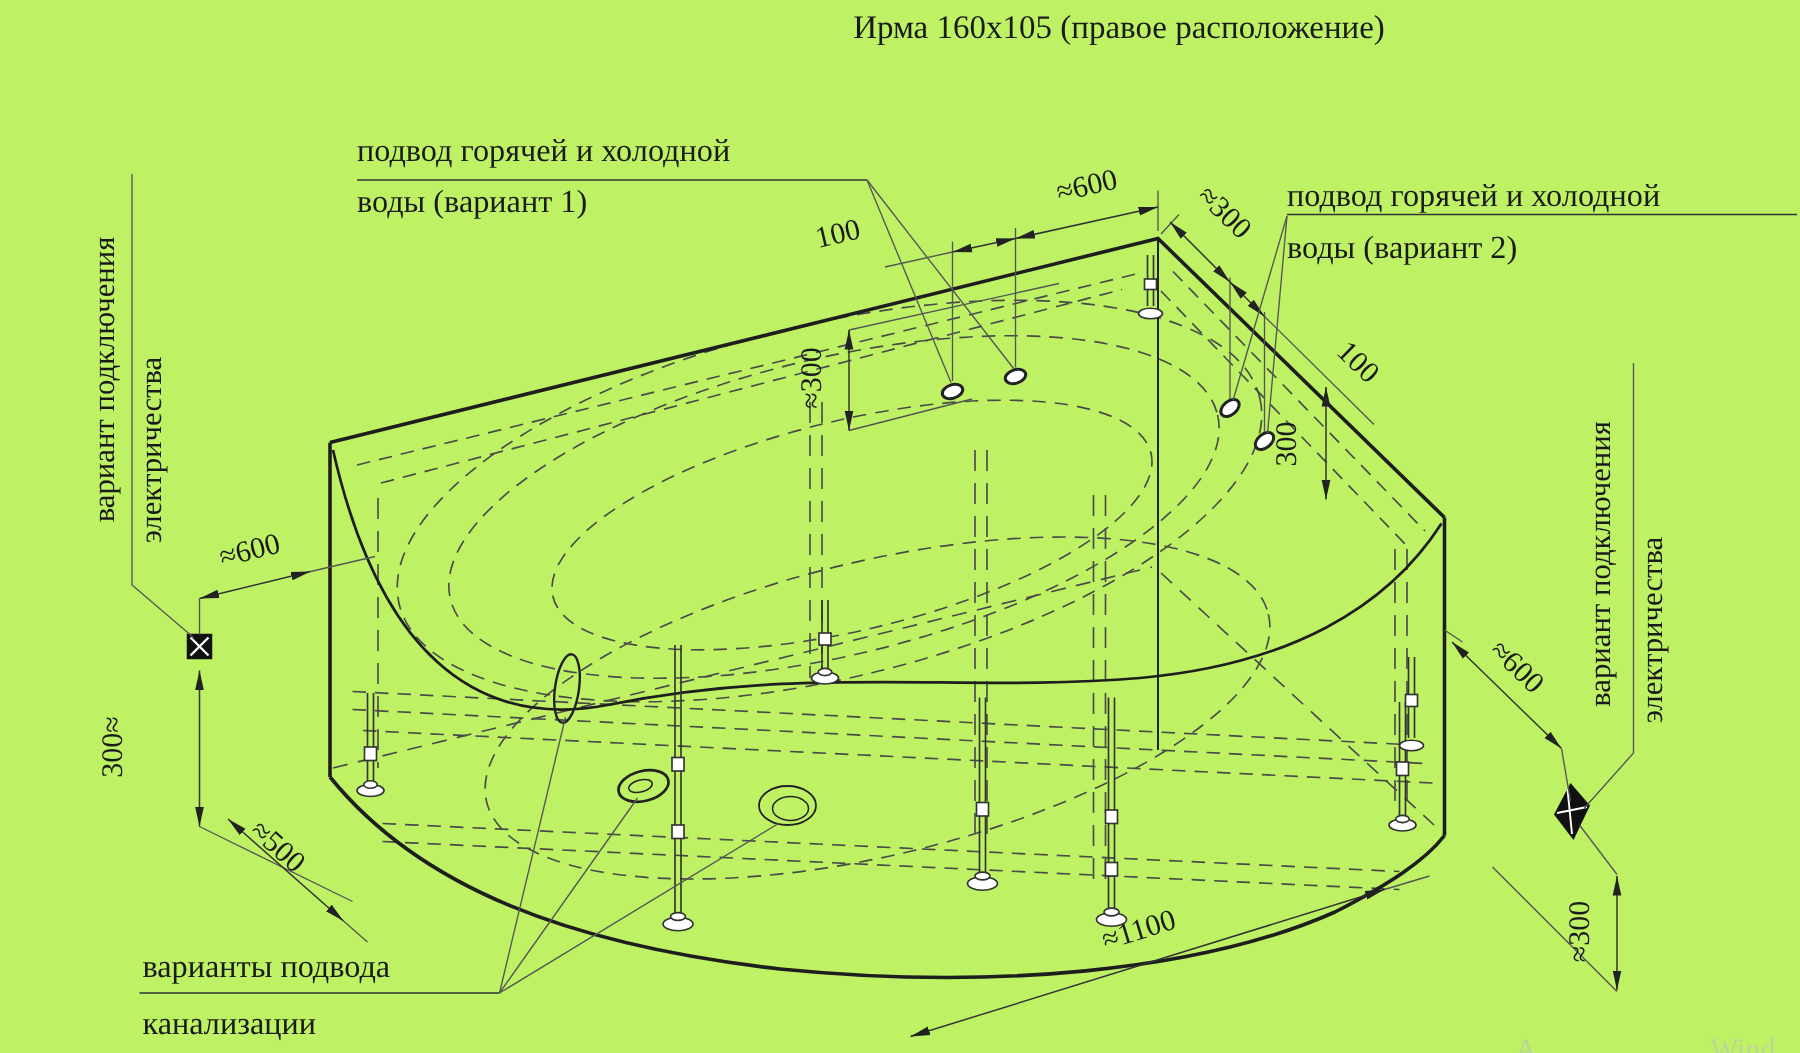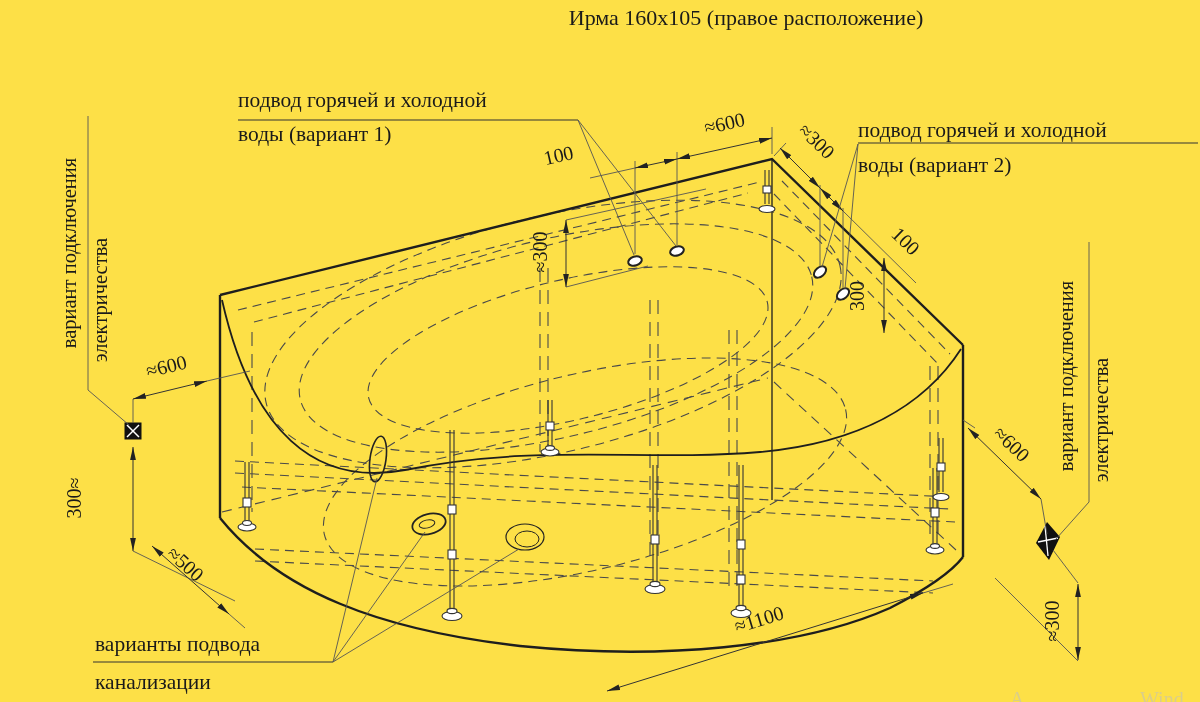--- a/index.html
+++ b/index.html
@@ -1,16 +1,16 @@
 <!DOCTYPE html>
 <html><head>
 <meta charset="utf-8">
 <style>
   html,body{margin:0;padding:0;background:#e9e9e9;}
-  #page{position:relative;width:1200px;height:702px;background:#fde047;overflow:hidden;
+  #page{position:relative;width:1200px;height:702px;background:#bef264;overflow:hidden;
         font-family:"Liberation Serif", serif;}
   svg{position:absolute;left:0;top:0;}
   text{fill:#1a1a1a;font-family:"Liberation Serif", serif;}
   .lbl{font-size:21.5px;}
   .vlbl{font-size:20.5px;}
   .dim{font-size:20px;}
   .ttl{font-size:22px;}
   .wm{font-size:20px;fill:#bfbfbf;opacity:.55;}
 </style>
 </head>

